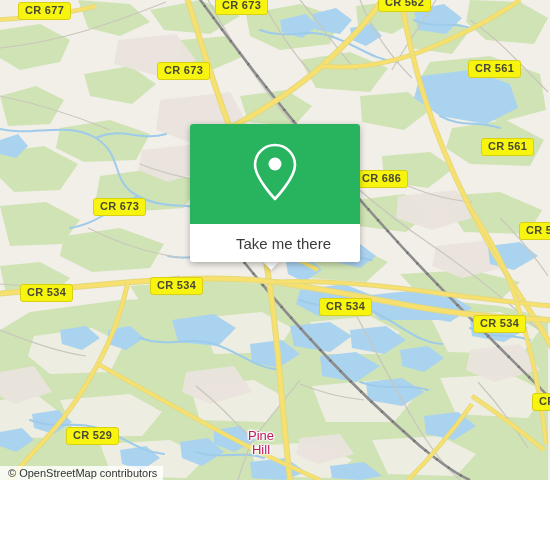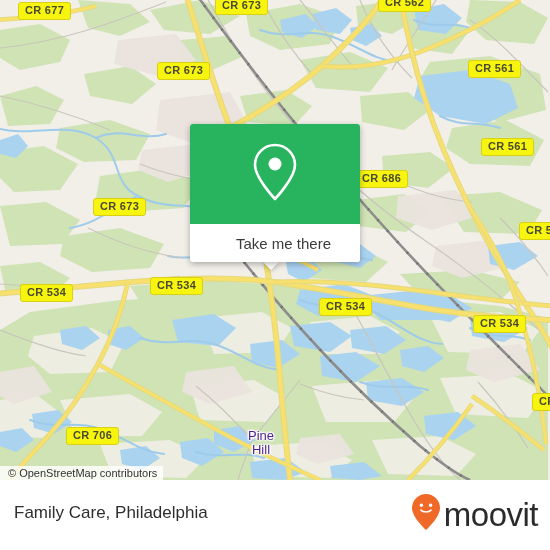--- a/index.html
+++ b/index.html
@@ -32,21 +32,21 @@
     letter-spacing: .3px;
     padding: 2px 6px 3px 6px;
     line-height: 11px;
     white-space: nowrap;
     box-sizing: border-box;
     text-shadow: 0 0 2px #f7f50f;
   }
   
   .place {
     position: absolute;
-    color: #4c1d95;
+    color: #be185d;
     font-size: 13px;
     line-height: 14px;
     text-align: center;
     white-space: pre;
     text-shadow:
       1px 0 2px #fff, -1px 0 2px #fff, 0 1px 2px #fff, 0 -1px 2px #fff,
       1px 1px 2px #fff, -1px -1px 2px #fff;
   }
 
   
@@ -346,21 +346,21 @@
     <div class="shield" style="left:468px; top:60px;">CR 561</div>
     <div class="shield" style="left:355px; top:130px;margin-top:40px;">CR 686</div>
     <div class="shield" style="left:481px; top:138px;">CR 561</div>
     <div class="shield" style="left:93px;  top:198px;">CR 673</div>
     <div class="shield" style="left:519px; top:222px;">CR 56</div>
     <div class="shield" style="left:20px;  top:284px;">CR 534</div>
     <div class="shield" style="left:150px; top:277px;">CR 534</div>
     <div class="shield" style="left:319px; top:298px;">CR 534</div>
     <div class="shield" style="left:473px; top:315px;">CR 534</div>
     <div class="shield" style="left:532px; top:393px;">CR 5</div>
-    <div class="shield" style="left:66px;  top:427px;">CR 706</div>
+    <div class="shield" style="left:66px;  top:427px;">CR 529</div>
 
     <div class="place" style="left:248px; top:429px;">Pine
 Hill</div>
 
     <div id="attribution">© OpenStreetMap contributors</div>
   </div>
 
   <div id="popup-tail"></div>
   <div id="popup">
     <div id="popup-head">
@@ -369,28 +369,14 @@
           <path d="M25 4 C14 4 5 13 5 24 C5 37 25 58 25 58 C25 58 45 37 45 24 C45 13 36 4 25 4 Z" fill="none" stroke="#ffffff" stroke-width="2.6" stroke-linejoin="round"></path>
           <circle cx="25" cy="23" r="6.5" fill="#ffffff"></circle>
         </svg>
       </span>
     </div>
     <div id="popup-foot">
       <span>Take me there</span>
     </div>
   </div>
 
-  <div id="footer">
-    <div id="footer-title">Family Care, Philadelphia</div>
-    <div id="brand">
-      <span>
-        <svg width="30" height="38" viewBox="0 0 30 38" aria-hidden="true">
-          <path d="M15 1 C7.3 1 1 7.3 1 15 C1 24.5 15 37 15 37 C15 37 29 24.5 29 15 C29 7.3 22.7 1 15 1 Z" fill="#ef6a28"></path>
-          <circle cx="10.4" cy="12.2" r="1.7" fill="#ffffff"></circle>
-          <circle cx="19.6" cy="12.2" r="1.7" fill="#ffffff"></circle>
-          <path d="M10 17.2 C12 19.6 18 19.6 20 17.2" fill="none" stroke="#ffffff" stroke-width="1.7" stroke-linecap="round"></path>
-        </svg>
-      </span>
-      <span id="brand-text">moovit</span>
-    </div>
-  </div>
 
 </div>
 
 </body></html>

